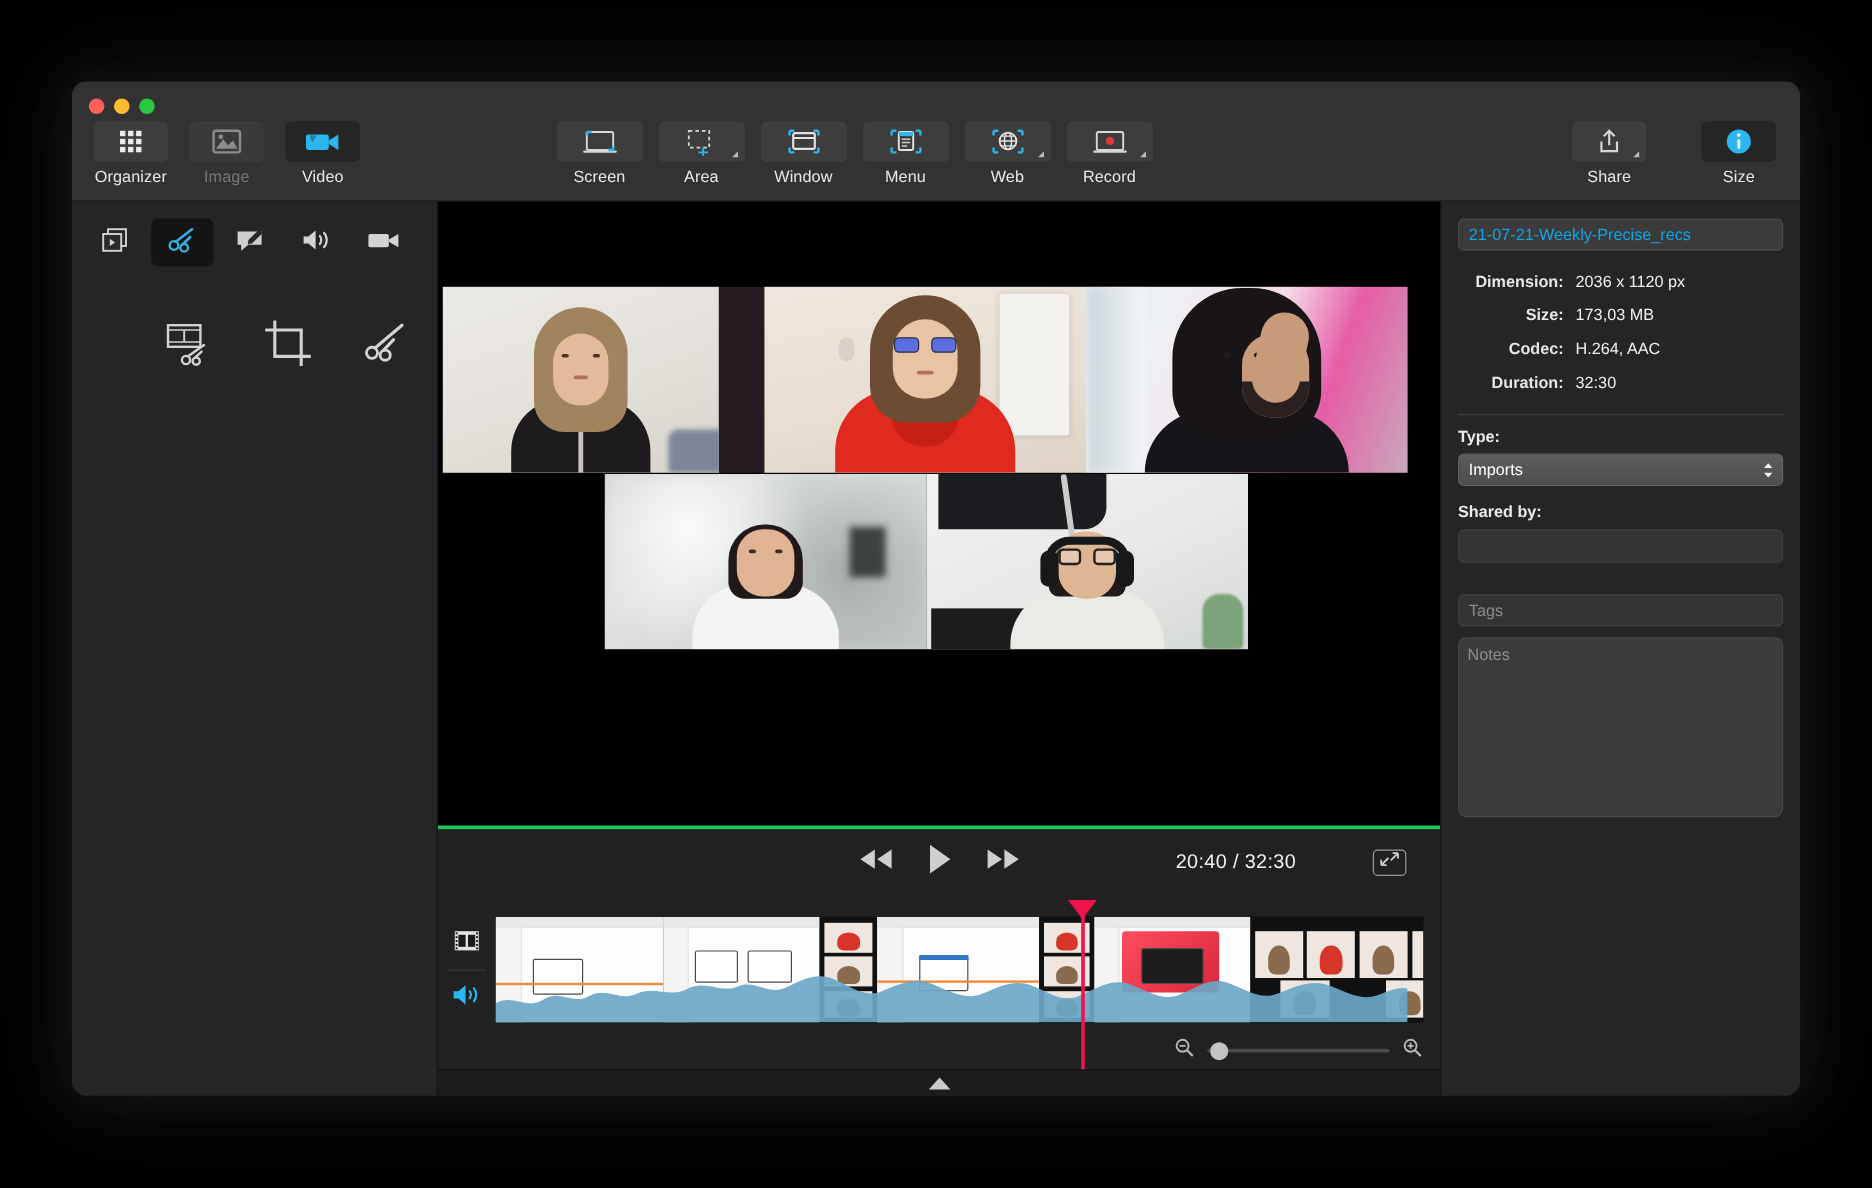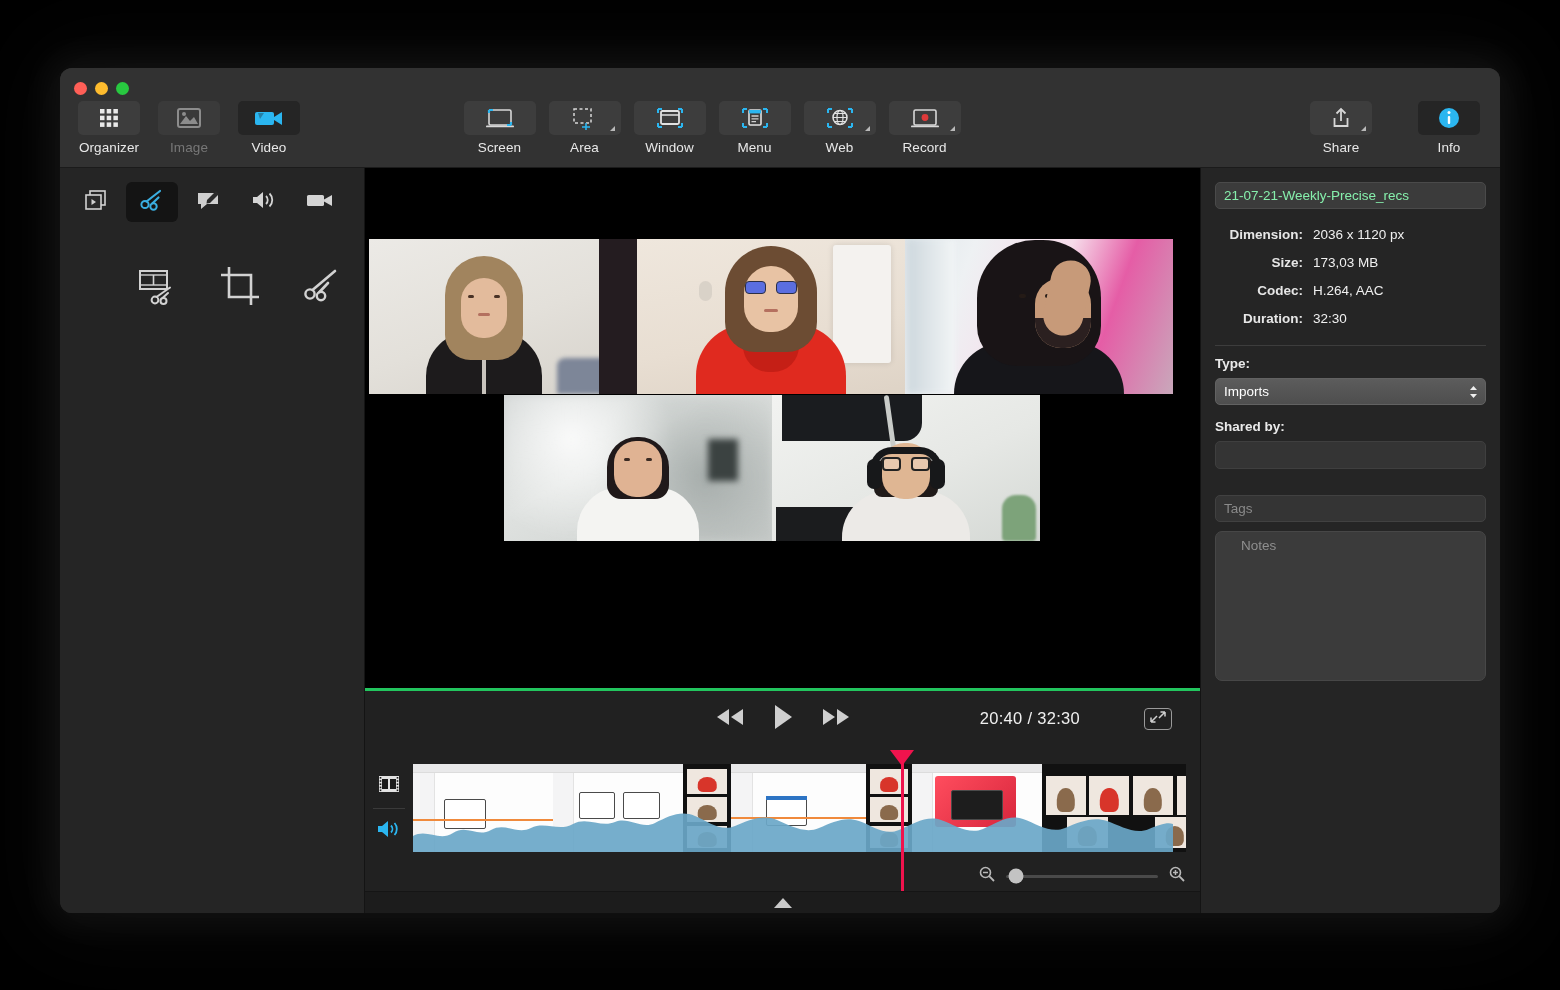--- a/index.html
+++ b/index.html
@@ -330,21 +330,21 @@
     padding: 14px 14px 0 14px;
   }
   .field {
     height: 27px;
     background: #3b3b3b;
     border: 1px solid #4a4a4a;
     border-radius: 5px;
     display: flex; align-items: center;
     padding: 0 8px;
     font-size: 13.5px;
-    color: #86efac;
+    color: #0ea5e9;
     margin-bottom: 9px;
   }
   .field.ph { color: #8a8a8a; background:#343434; border-color:#414141;}
   .meta { margin-top: 12px; }
   .meta-row {
     display: flex;
     font-size: 13.5px;
     line-height: 28px;
   }
   .meta-label { width: 88px; text-align: right; color: #e6e6e6; font-weight: bold; }
@@ -368,21 +368,21 @@
     display: flex; flex-direction: column; gap: 2px;
   }
   .blank-field {
     height: 28px; background: #343434;
     border: 1px solid #3f3f3f; border-radius: 5px;
     margin-bottom: 26px;
   }
   .notes {
     height: 150px; background: #3b3b3b;
     border: 1px solid #474747; border-radius: 7px;
-    padding: 6px 25px;
+    padding: 6px 7px;
     font-size: 13.5px; color: #8f8f8f;
   }
 </style>
 </head>
 <body>
 
 <div class="desktop">
   <div class="window">
 
     <div class="toolbar">
@@ -527,21 +527,21 @@
           <div class="tb-label">Share</div>
         </div>
         <div class="tb-item sel">
           <div class="tb-icon-box">
             <svg width="24" height="24" viewBox="0 0 24 24">
               <circle cx="12" cy="12" r="10" fill="#2bb6f0"></circle>
               <rect x="10.8" y="10" width="2.4" height="8" rx="1" fill="#fff"></rect>
               <circle cx="12" cy="6.6" r="1.5" fill="#fff"></circle>
             </svg>
           </div>
-          <div class="tb-label">Info</div>
+          <div class="tb-label">Size</div>
         </div>
       </div>
     </div>
 
     <div class="body">
 
       <div class="left-panel">
         <div class="tool-row">
           <div class="tool-btn">
             <span>

